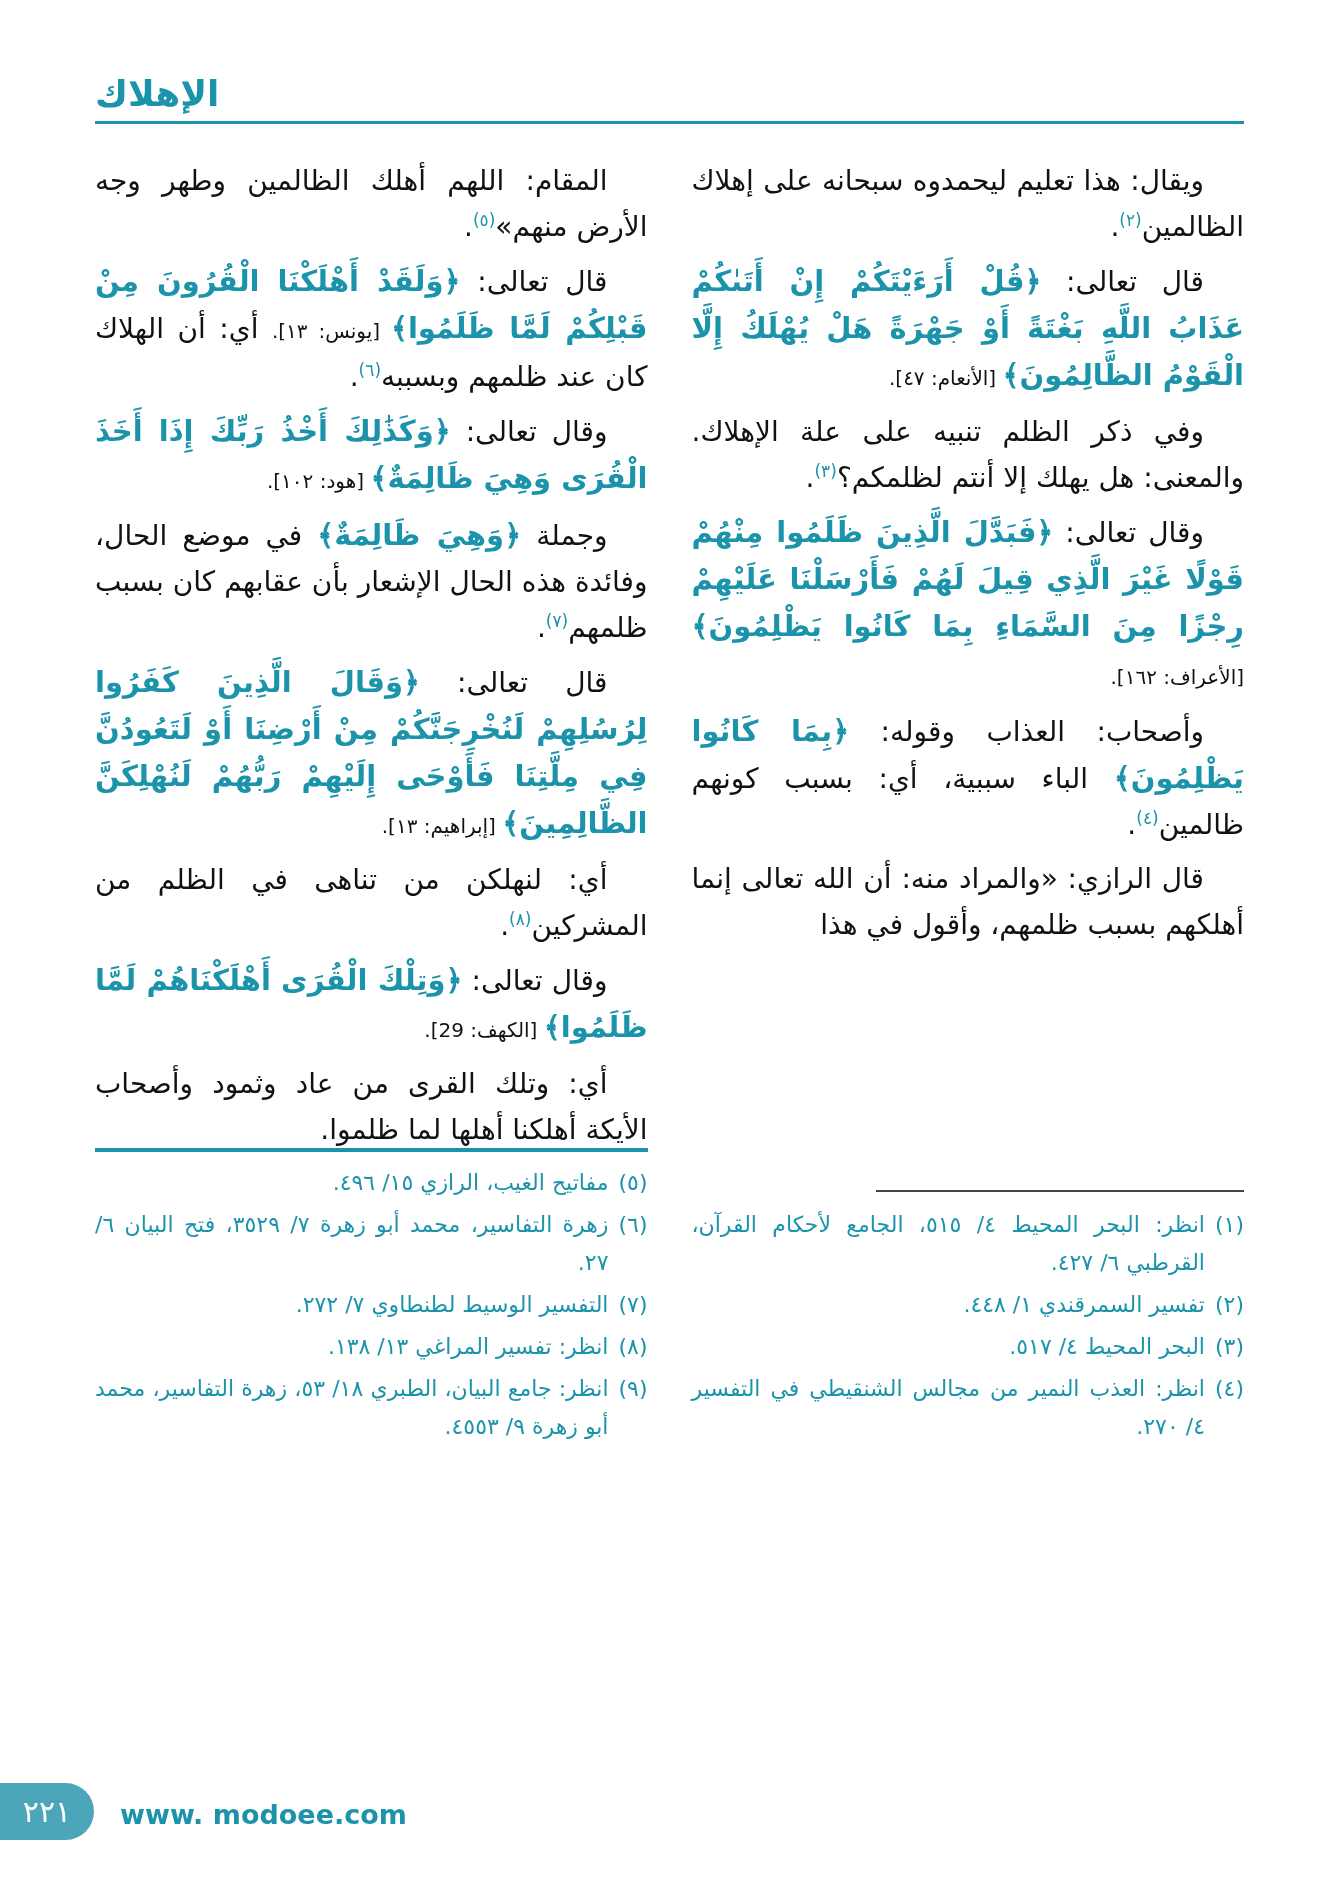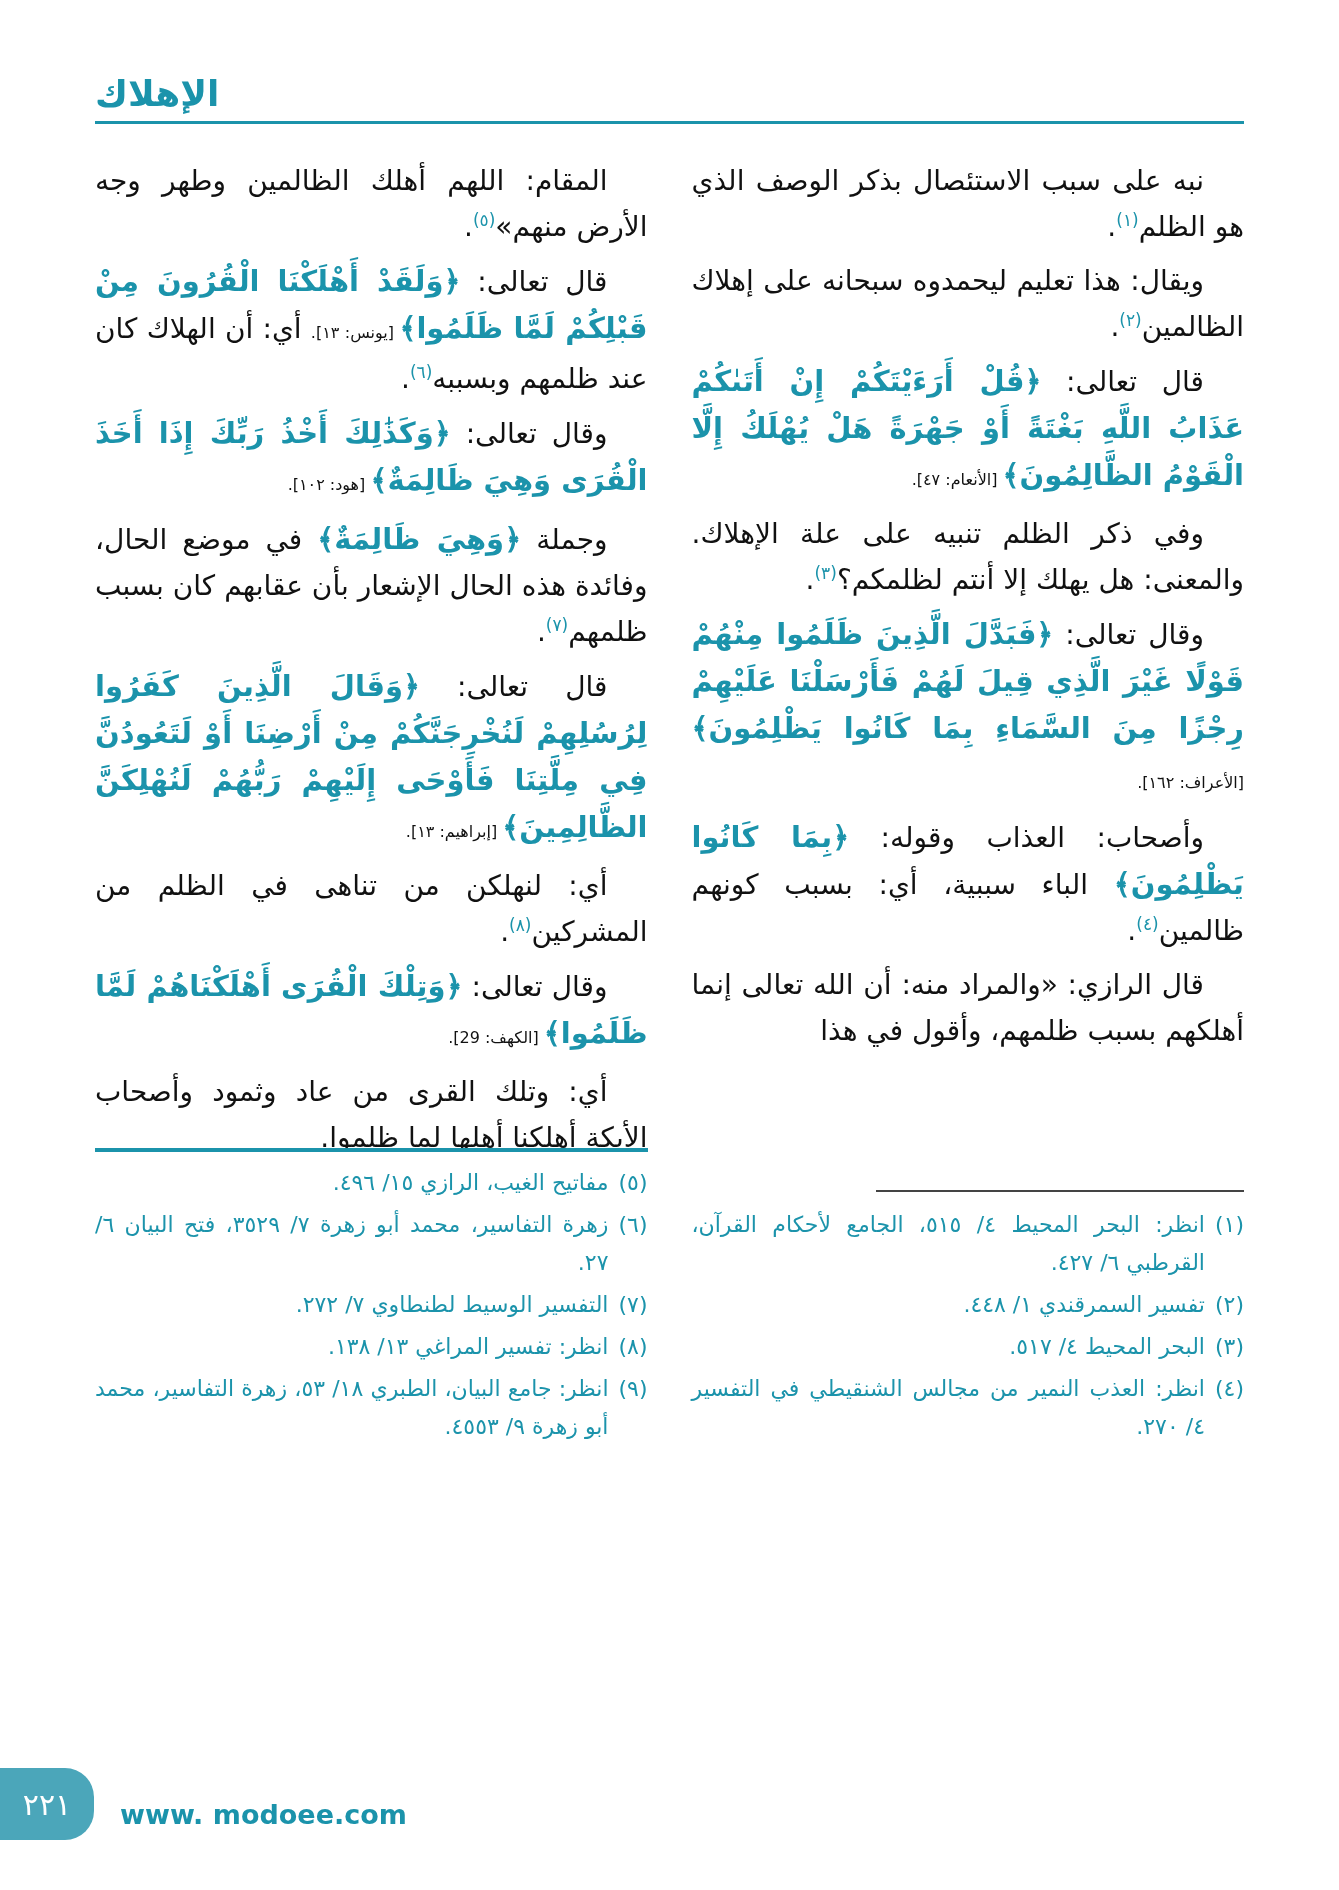--- a/index.html
+++ b/index.html
@@ -52,21 +52,21 @@
     text-indent:40px;
   }
   .seg-text{color:#111;}
   .seg-quran{
     color:var(--accent,#1b93ab);
     font-weight:bold;
     font-size:29px;
   }
   .seg-ref{
     color:#111;
-    font-size:16px;
+    font-size:20px;
   }
   .seg-fn{
     color:var(--accent,#1b93ab);
     font-size:17px;
     vertical-align:super;
     line-height:0;
   }
   
   .fn-block{flex:0 0 auto;}
   .fn-sep-right{
@@ -84,21 +84,21 @@
     font-size:22px;
     line-height:38px;
     margin-bottom:4px;
   }
   .fn-num{flex:0 0 auto;}
   .fn-text{flex:1 1 auto;text-align:justify;}
   
   .page-number-box{
     position:absolute;
     left:0;bottom:50px;
-    width:94px;height:72px;
+    width:94px;height:57px;
     background:var(--badge,#4ba6ba);
     border-radius:0 29px 29px 0;
     display:flex;align-items:center;justify-content:center;
     color:#ffffff;
     font-size:30px;
     font-family:Liberation Serif, serif;
   }
   .website{
     position:absolute;
     left:120px;bottom:60px;
@@ -116,21 +116,20 @@
 
     <header>
       <div class="header-title">الإهلاك</div>
       <div class="header-rule"></div>
     </header>
 
     <main class="columns">
 
       <section class="col">
         <div class="col-body" id="col-right-body">
-            <p class="para"><span class="seg-text">نبه على سبب الاستئصال بذكر الوصف الذي هو الظلم</span><span class="seg-fn">(١)</span><span class="seg-text">.</span></p>
             <p class="para"><span class="seg-text">ويقال: هذا تعليم ليحمدوه سبحانه على إهلاك الظالمين</span><span class="seg-fn">(٢)</span><span class="seg-text">.</span></p>
             <p class="para"><span class="seg-text">قال تعالى: </span><span class="seg-quran">﴿قُلْ أَرَءَيْتَكُمْ إِنْ أَتَىٰكُمْ عَذَابُ اللَّهِ بَغْتَةً أَوْ جَهْرَةً هَلْ يُهْلَكُ إِلَّا الْقَوْمُ الظَّالِمُونَ﴾</span><span class="seg-ref"> [الأنعام: ٤٧].</span></p>
             <p class="para"><span class="seg-text">وفي ذكر الظلم تنبيه على علة الإهلاك. والمعنى: هل يهلك إلا أنتم لظلمكم؟</span><span class="seg-fn">(٣)</span><span class="seg-text">.</span></p>
             <p class="para"><span class="seg-text">وقال تعالى: </span><span class="seg-quran">﴿فَبَدَّلَ الَّذِينَ ظَلَمُوا مِنْهُمْ قَوْلًا غَيْرَ الَّذِي قِيلَ لَهُمْ فَأَرْسَلْنَا عَلَيْهِمْ رِجْزًا مِنَ السَّمَاءِ بِمَا كَانُوا يَظْلِمُونَ﴾</span><span class="seg-ref"> [الأعراف: ١٦٢].</span></p>
             <p class="para"><span class="seg-text">وأصحاب: العذاب وقوله: </span><span class="seg-quran">﴿بِمَا كَانُوا يَظْلِمُونَ﴾</span><span class="seg-text"> الباء سببية، أي: بسبب كونهم ظالمين</span><span class="seg-fn">(٤)</span><span class="seg-text">.</span></p>
             <p class="para"><span class="seg-text">قال الرازي: «والمراد منه: أن الله تعالى إنما أهلكهم بسبب ظلمهم، وأقول في هذا</span></p>
           </div>
         <div class="fn-block">
           <div class="fn-sep-right"></div>
           <div id="col-right-footnotes">

